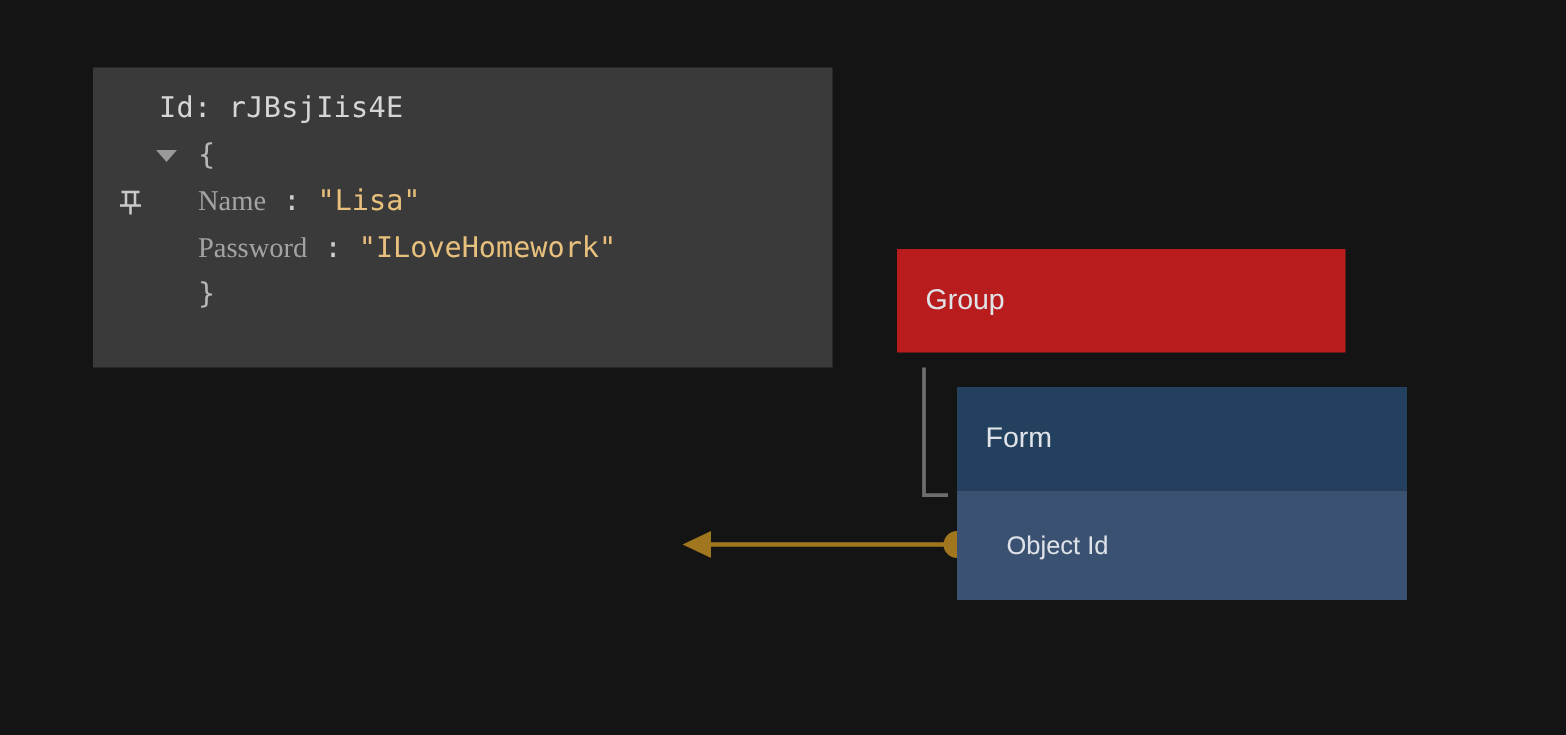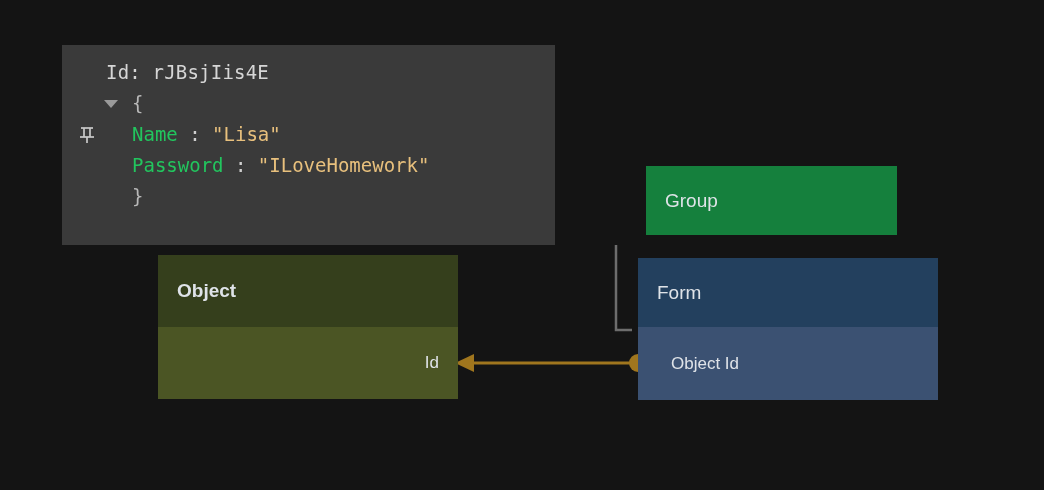--- a/index.html
+++ b/index.html
@@ -74,21 +74,21 @@
   .guide-cell::before {
     content: "";
     position: absolute;
     left: 50%;
     top: 0;
     bottom: 0;
     width: 1px;
     background: #6d6d6d;
   }
   .brace { color: #b8b8b8; padding-left: 8px; }
-  .prop-key { color: #22c55e; }
+  .prop-key { color: #a3a3a3; font-family: Liberation Serif, serif; }
   .prop-colon { color: #cfcfcf; }
   .prop-str { color: #e8c07d; }
   .indent-kv { padding-left: 8px; }
 
   
   .node {
     position: absolute;
     box-sizing: border-box;
   }
   .node-header {
@@ -118,22 +118,21 @@
     height: 72px;
     background: #4b5524;
     justify-content: flex-end;
     padding-right: 19px;
   }
 
   
   #node-group { left: 598px; top: 166px; width: 299px; height: 69px; }
   #node-group .node-header {
     height: 69px;
-    background: #15803d;
-    margin-left: 48px;
+    background: #b91c1c;
   }
 
   
   #node-form { left: 638px; top: 258px; width: 300px; height: 142px; }
   #node-form .node-header {
     height: 69px;
     background: #23405e;
   }
   #node-form .node-row {
     height: 73px;
@@ -196,24 +195,20 @@
 
   <svg id="connector-svg">
 
     <polyline points="616,245 616,330 632,330" fill="none" stroke="#6d6d6d" stroke-width="2.5"></polyline>
 
     <line x1="636" y1="363" x2="468" y2="363" stroke="#a0761e" stroke-width="3"></line>
     <polygon points="455,363 474,354 474,372" fill="#a0761e"></polygon>
     <circle cx="638" cy="363" r="9" fill="#a0761e"></circle>
   </svg>
 
-  <div class="node" id="node-object">
-    <div class="node-header">Object</div>
-    <div class="node-row">Id</div>
-  </div>
 
   <div class="node" id="node-group">
     <div class="node-header">Group</div>
   </div>
 
   <div class="node" id="node-form">
     <div class="node-header">Form</div>
     <div class="node-row">Object Id</div>
   </div>
 

